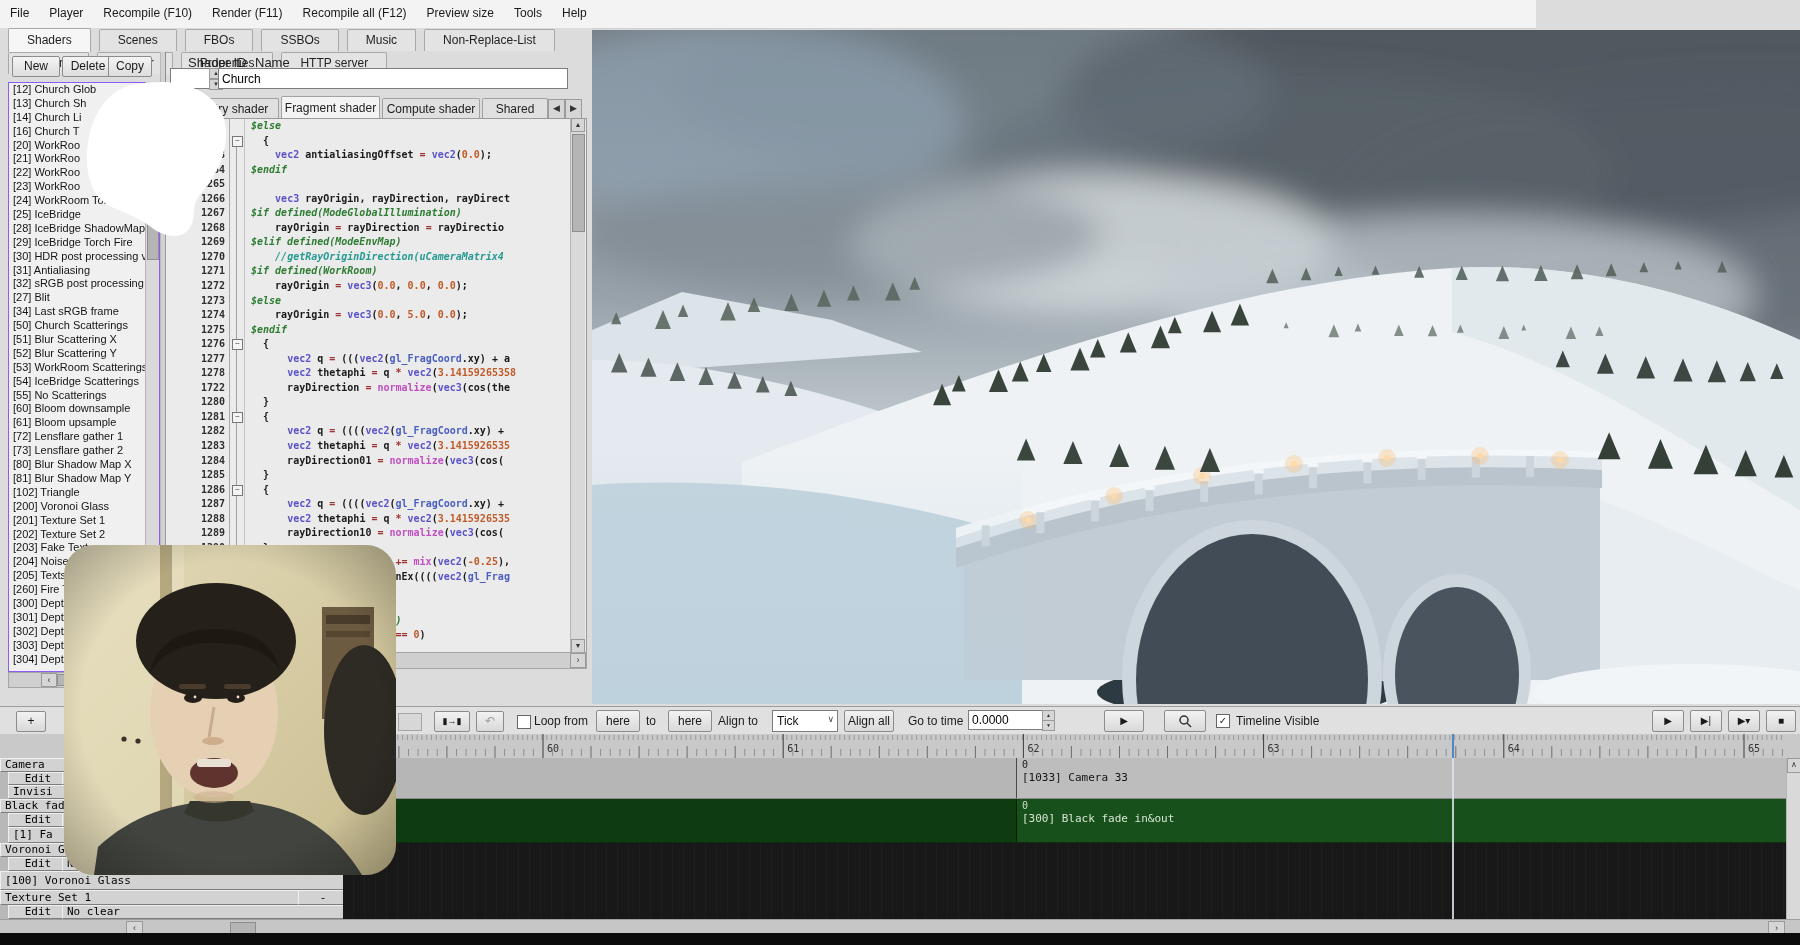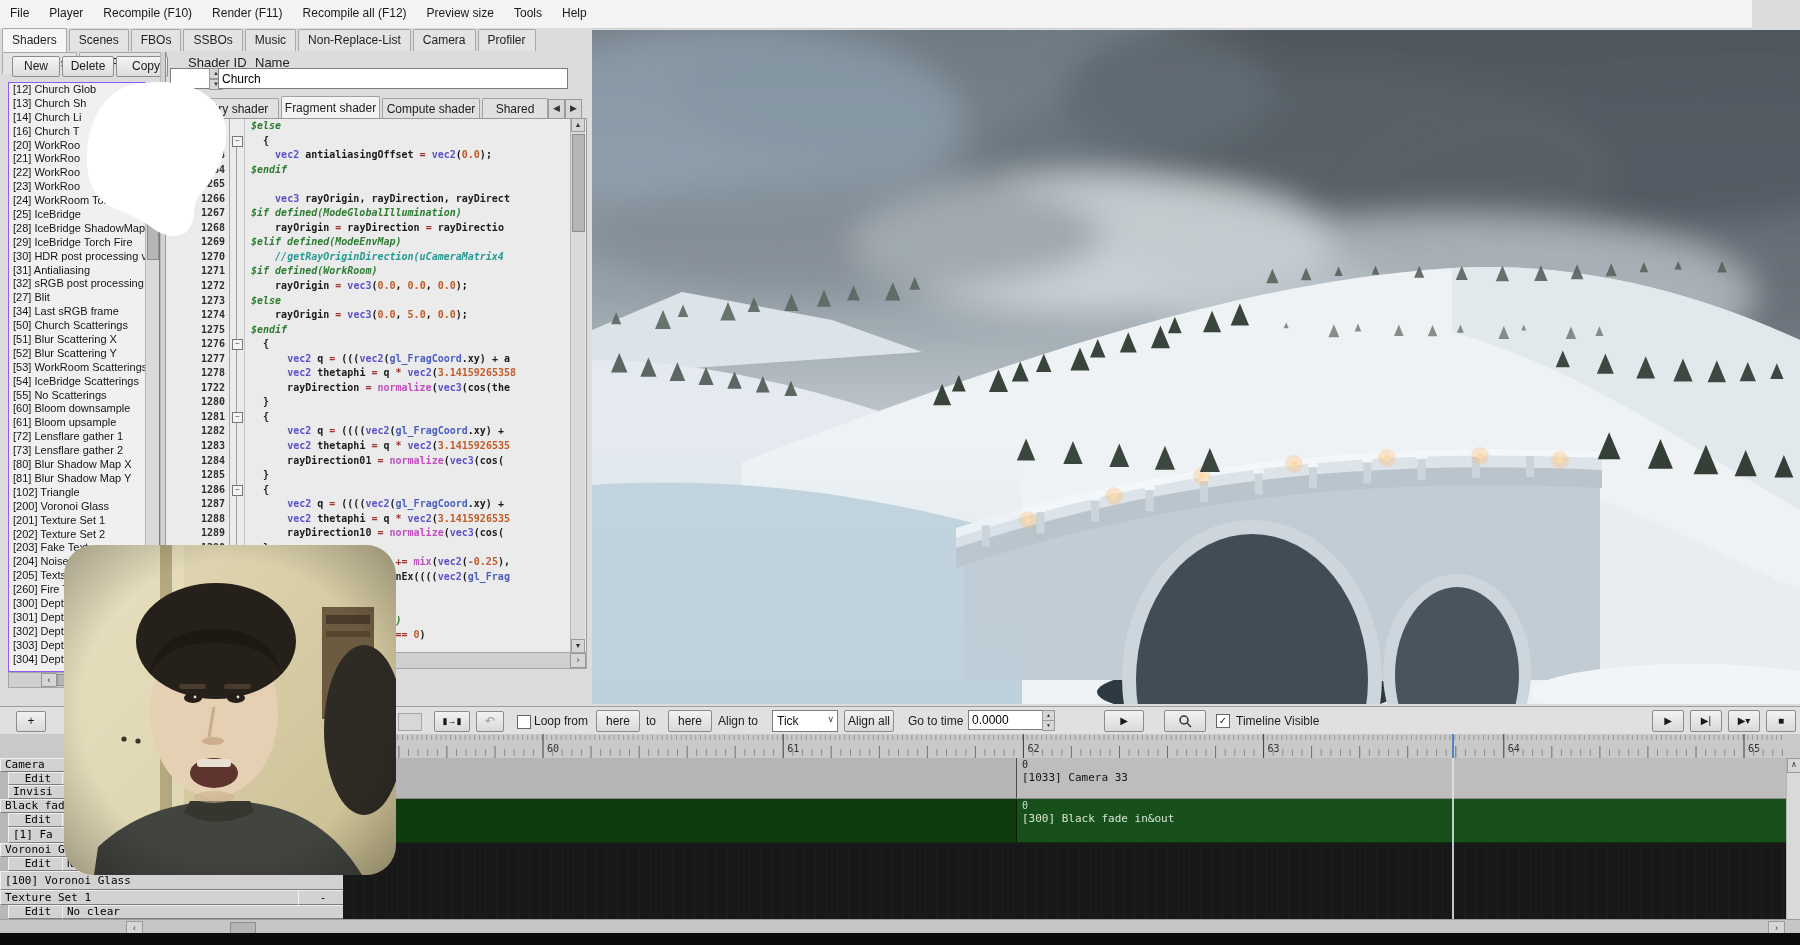--- a/index.html
+++ b/index.html
@@ -2,25 +2,25 @@
 <html><head>
 <meta charset="utf-8">
 <style>
   html,body{margin:0;padding:0;}
   body{width:1800px;height:945px;overflow:hidden;background:#0b0b0b;}
   .screen{position:relative;width:1800px;height:945px;background:#dcdcdc;overflow:hidden;
           font-family:"Liberation Sans",sans-serif;color:#111;}
   .abs{position:absolute;}
 
   
-  .menubar{left:0;top:0;width:1752px;height:28px;background:#f3f3f3;border-bottom:1px solid #cfcfcf;}
+  .menubar{left:0;top:0;width:1536px;height:28px;background:#f3f3f3;border-bottom:1px solid #cfcfcf;}
   .menu-item{display:inline-block;padding:6px 10px 0 10px;font-size:12px;color:#1a1a1a;cursor:default;}
   .title-sliver{left:6px;top:0;width:15px;height:6px;background:#b23327;border-radius:2px;}
   .tabbar{left:0;top:28px;width:592px;height:24px;background:#dcdcdc;}
-  .tab{display:inline-block;height:21px;line-height:21px;padding:0 9px;margin-left:2px;font-size:12px;
+  .tab{display:inline-block;height:21px;line-height:21px;padding:0 18px;margin-left:8px;font-size:12px;
        background:#e3e3e3;border:1px solid #a8a8a8;border-bottom:none;border-radius:2px 2px 0 0;color:#222;}
   .tab.active{background:#f6f6f6;height:23px;line-height:23px;position:relative;top:0;}
 
   
   .btn{background:linear-gradient(#f4f4f4,#dddddd);border:1px solid #8c8c8c;border-radius:2px;
        font-size:12px;text-align:center;color:#1a1a1a;}
   .shader-list{left:8px;top:82px;width:150px;height:588px;background:#f0f0f0;border:1px solid #8b5cf6;overflow:hidden;}
   .list-item{height:13.9px;line-height:13.9px;font-size:11px;padding-left:4px;white-space:nowrap;overflow:hidden;color:#141414;}
   .vscroll{background:#d9d9d9;border-left:1px solid #b5b5b5;}
   .thumb{background:#b5b5b5;border:1px solid #8e8e8e;}
@@ -74,21 +74,21 @@
 <div class="screen">
 
   <div class="abs title-sliver"></div>
   <div class="abs menubar" id="menubar"><span class="menu-item">File</span><span class="menu-item">Player</span><span class="menu-item">Recompile (F10)</span><span class="menu-item">Render (F11)</span><span class="menu-item">Recompile all (F12)</span><span class="menu-item">Preview size</span><span class="menu-item">Tools</span><span class="menu-item">Help</span></div>
 
   <div class="abs tabbar" id="tabbar"><div class="tab active">Shaders</div><div class="tab">Scenes</div><div class="tab">FBOs</div><div class="tab">SSBOs</div><div class="tab">Music</div><div class="tab">Non-Replace-List</div><div class="tab">Camera</div><div class="tab">Profiler</div><div class="tab">Properties</div><div class="tab">HTTP server</div></div>
 
   <div class="abs" id="shaderButtons">
       <div class="btn abs" style="left: 12px; top: 56px; width: 46px; height: 19px; line-height: 19px;">New</div>
       <div class="btn abs" style="left: 62px; top: 56px; width: 50px; height: 19px; line-height: 19px;">Delete</div>
-      <div class="btn abs" style="left: 116px; top: 56px; width: 42px; height: 19px; line-height: 19px; padding-left: 8px;">Copy</div>
+      <div class="btn abs" style="left: 108px; top: 56px; width: 42px; height: 19px; line-height: 19px;">Copy</div>
     </div>
   <div class="abs shader-list" id="shaderList">
       <div class="list-item">[12] Church Glob</div>
       <div class="list-item">[13] Church Sh</div>
       <div class="list-item">[14] Church Li</div>
       <div class="list-item">[16] Church T</div>
       <div class="list-item">[20] WorkRoo</div>
       <div class="list-item">[21] WorkRoo</div>
       <div class="list-item">[22] WorkRoo</div>
       <div class="list-item">[23] WorkRoo</div>

